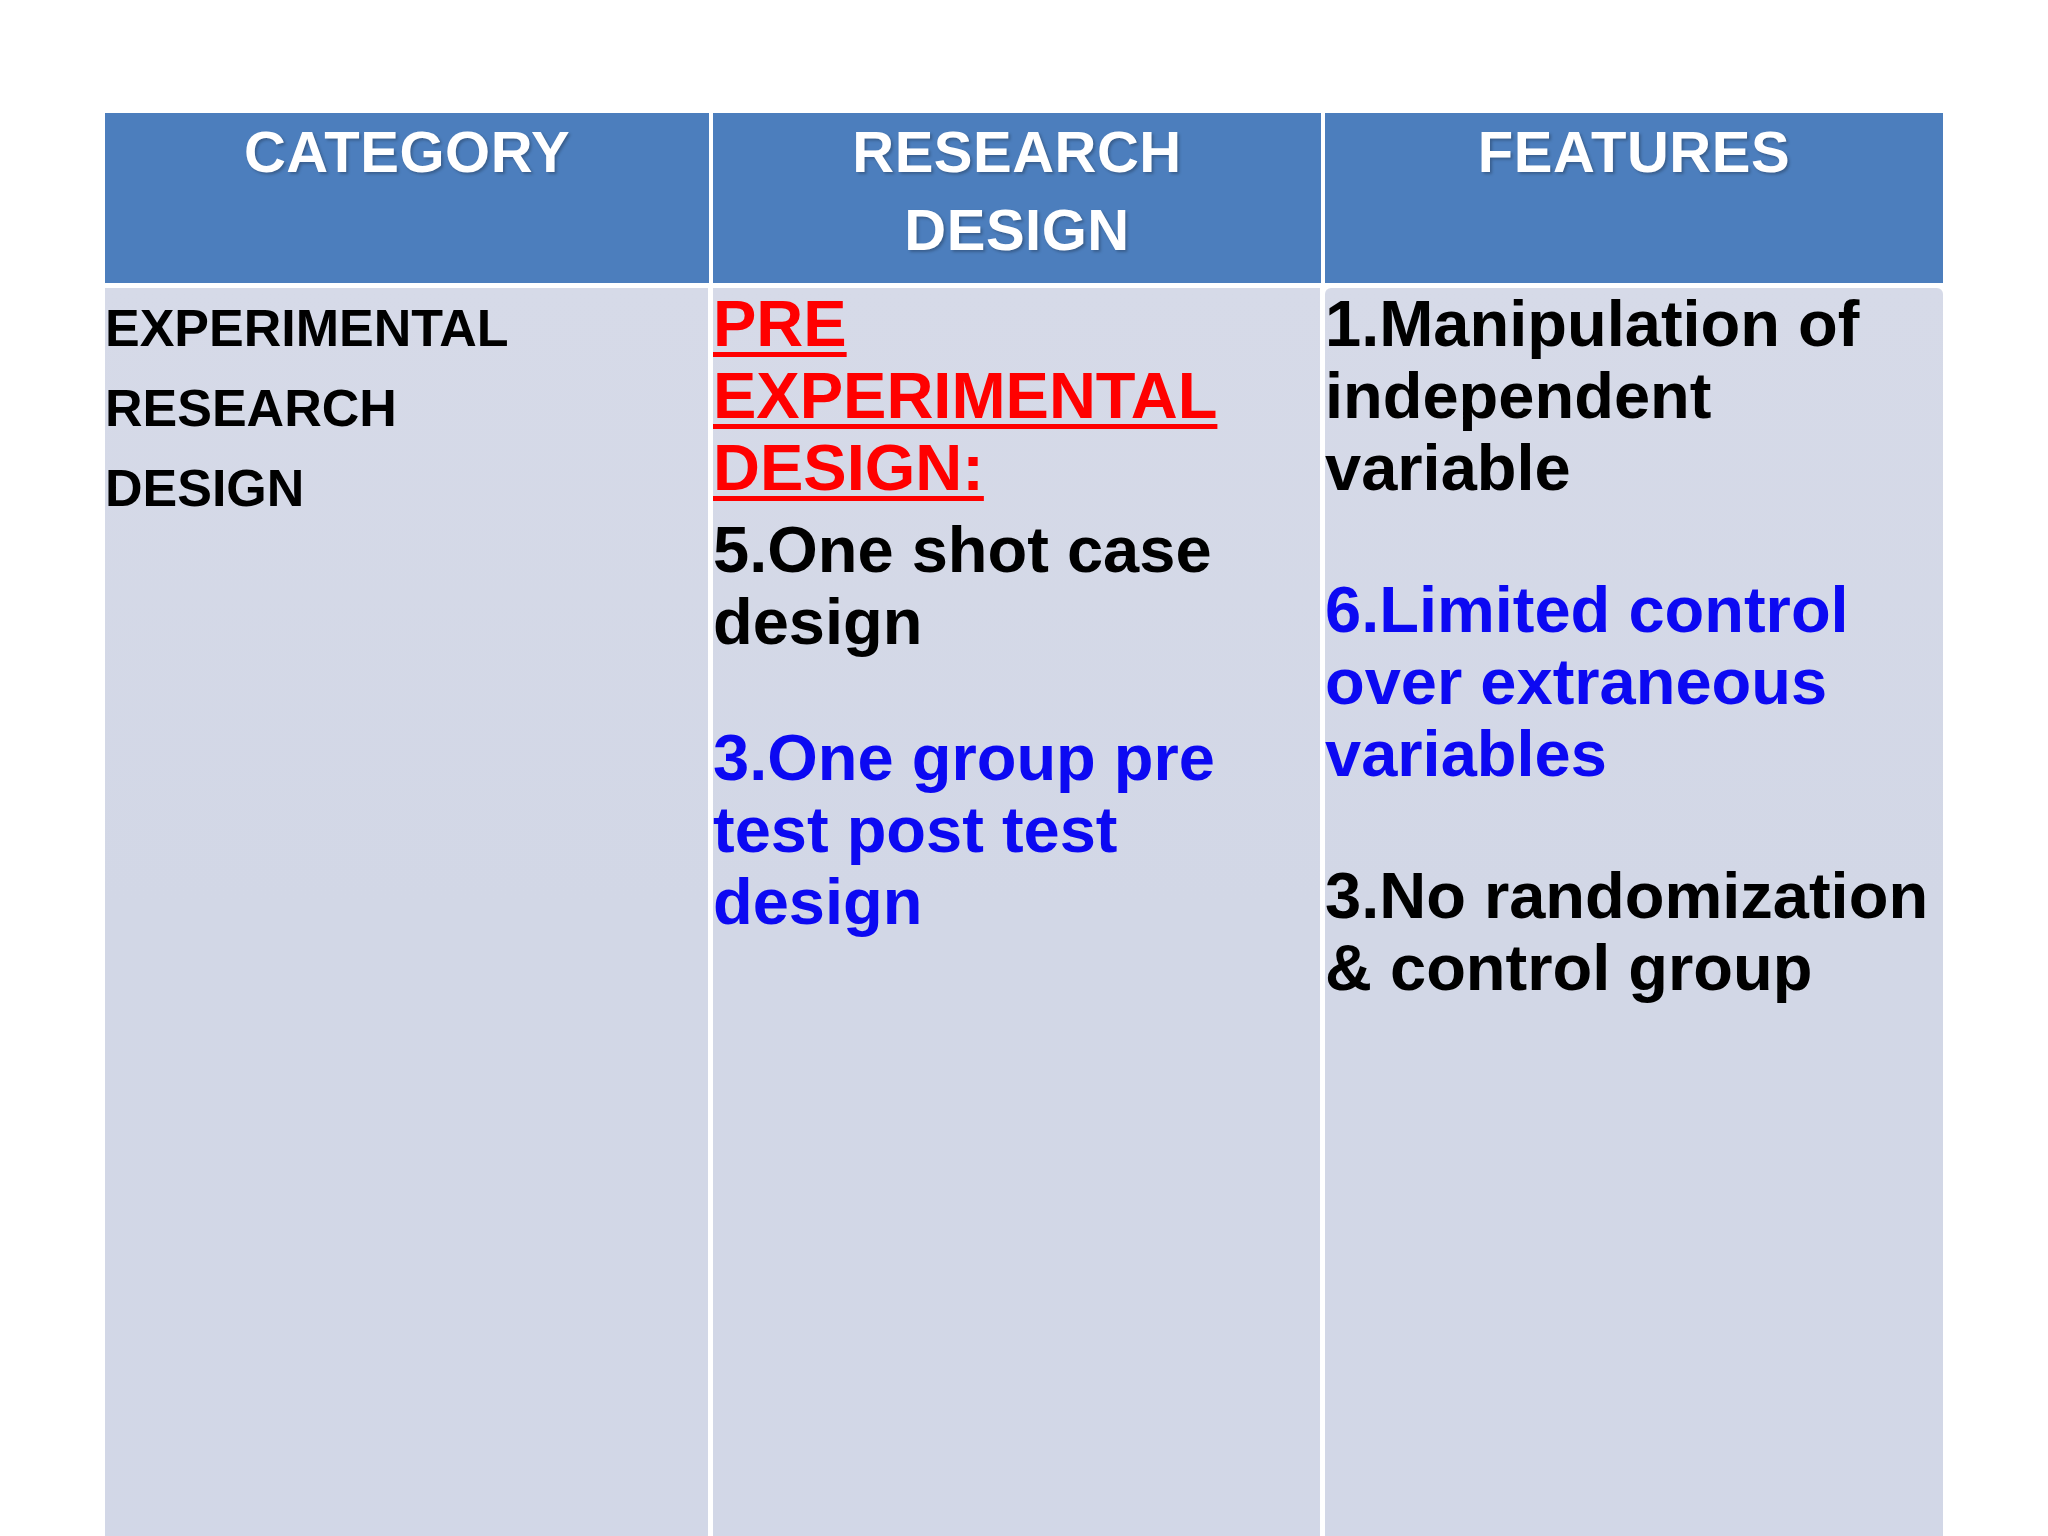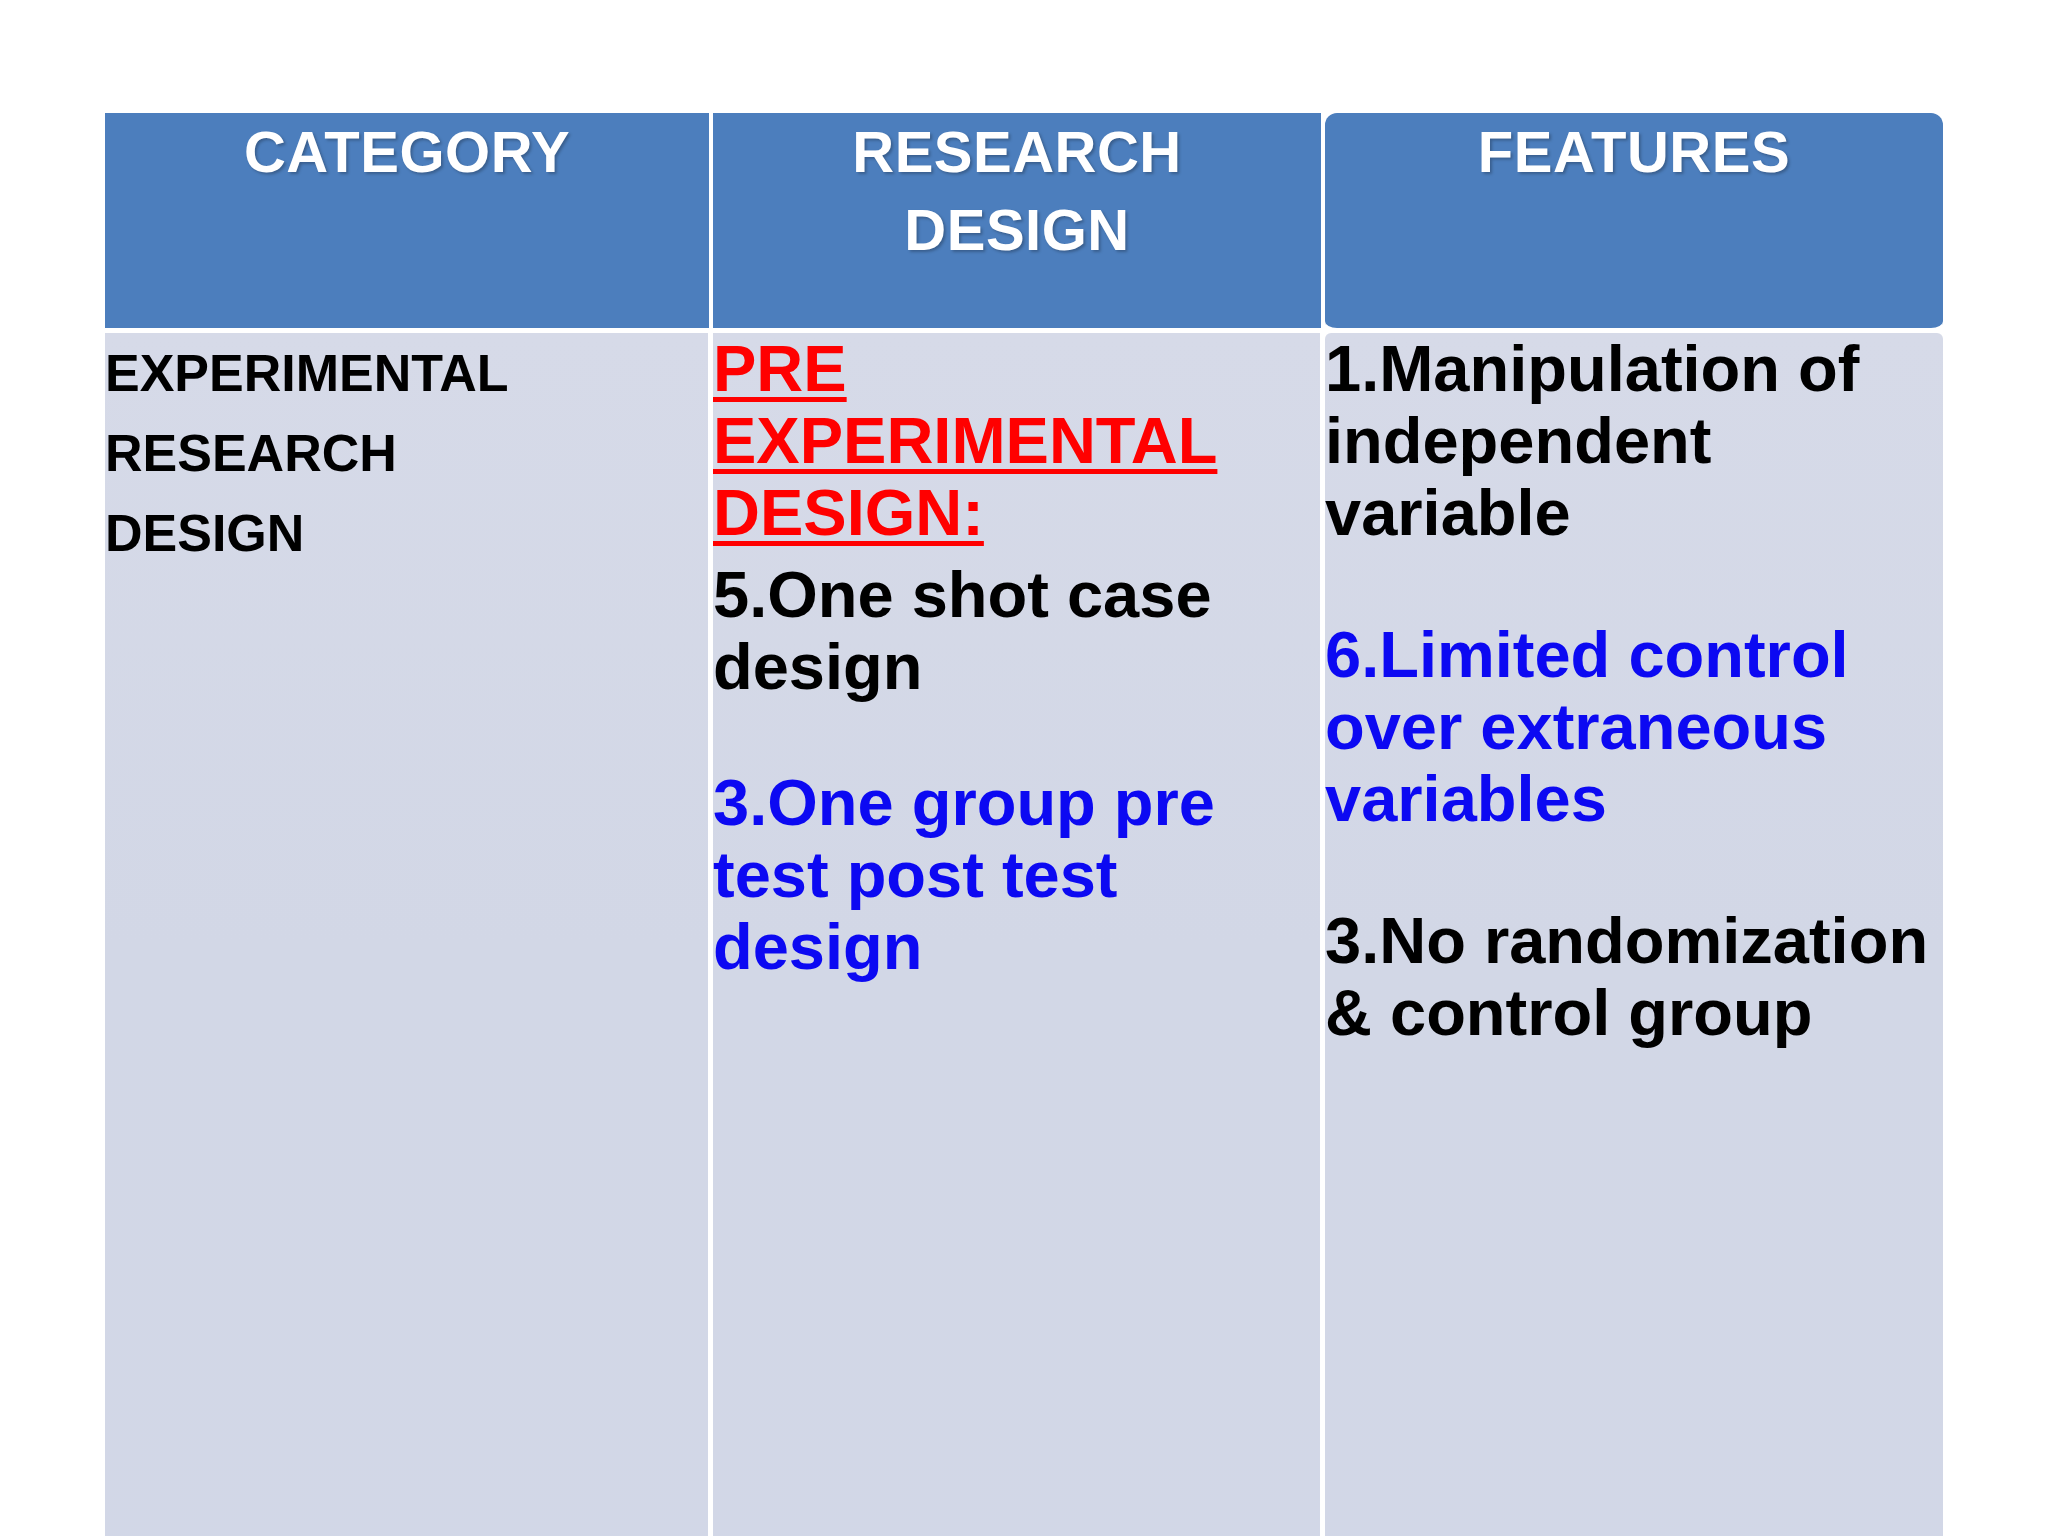--- a/index.html
+++ b/index.html
@@ -38,27 +38,27 @@
   .research-table th,
   .research-table td {
     vertical-align: top;
     padding: 0;
     margin: 0;
   }
 
   
   .hdr-cell {
     background: #4C7EBD;
-    height: 220px;
+    height: 175px;
     box-sizing: border-box;
     padding: 26px 0 0 20px;
     border-right: 4px solid #ffffff;
     border-bottom: 5px solid #ffffff;
   }
-  .hdr-cell:last-child { border-right: none; border-radius: 12px; }
+  .hdr-cell:last-child { border-right: none; }
 
   .hdr-text {
     color: #ffffff;
     font-weight: bold;
     font-size: 58px;
     line-height: 78px;
     letter-spacing: 0.5px;
     font-stretch: condensed;
     text-shadow: 2px 2px 3px rgba(0,0,0,0.25);
     display: block;

